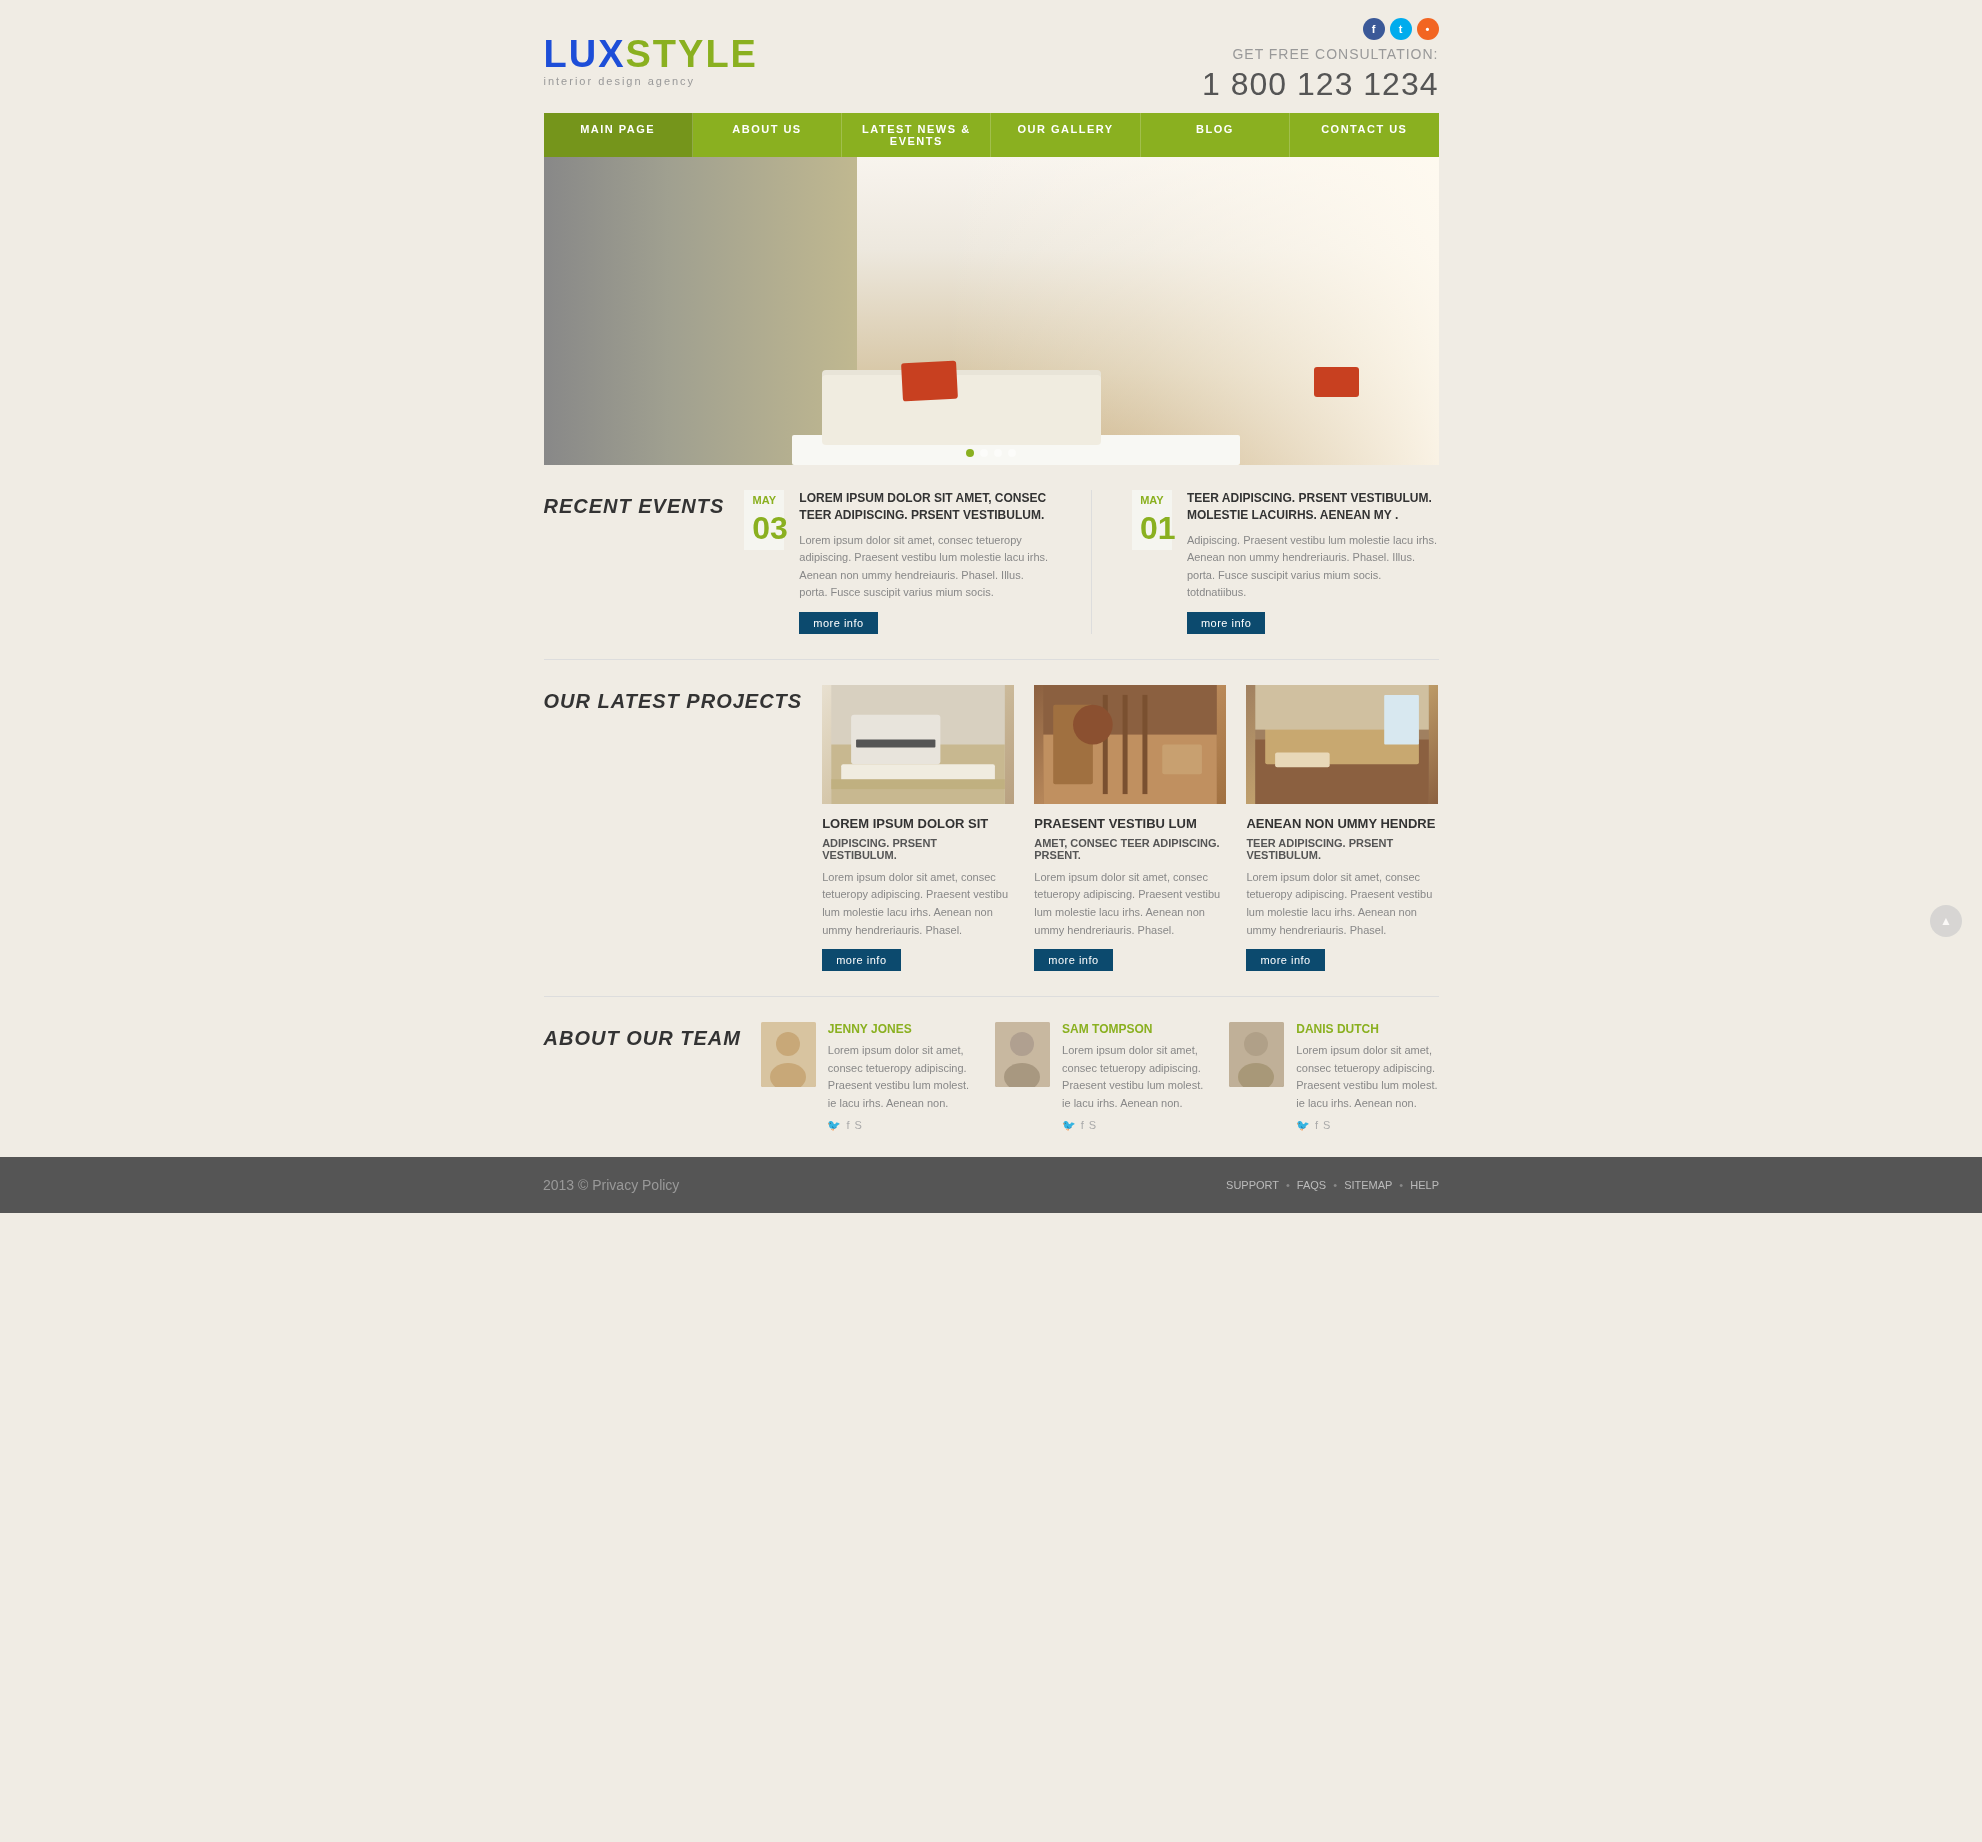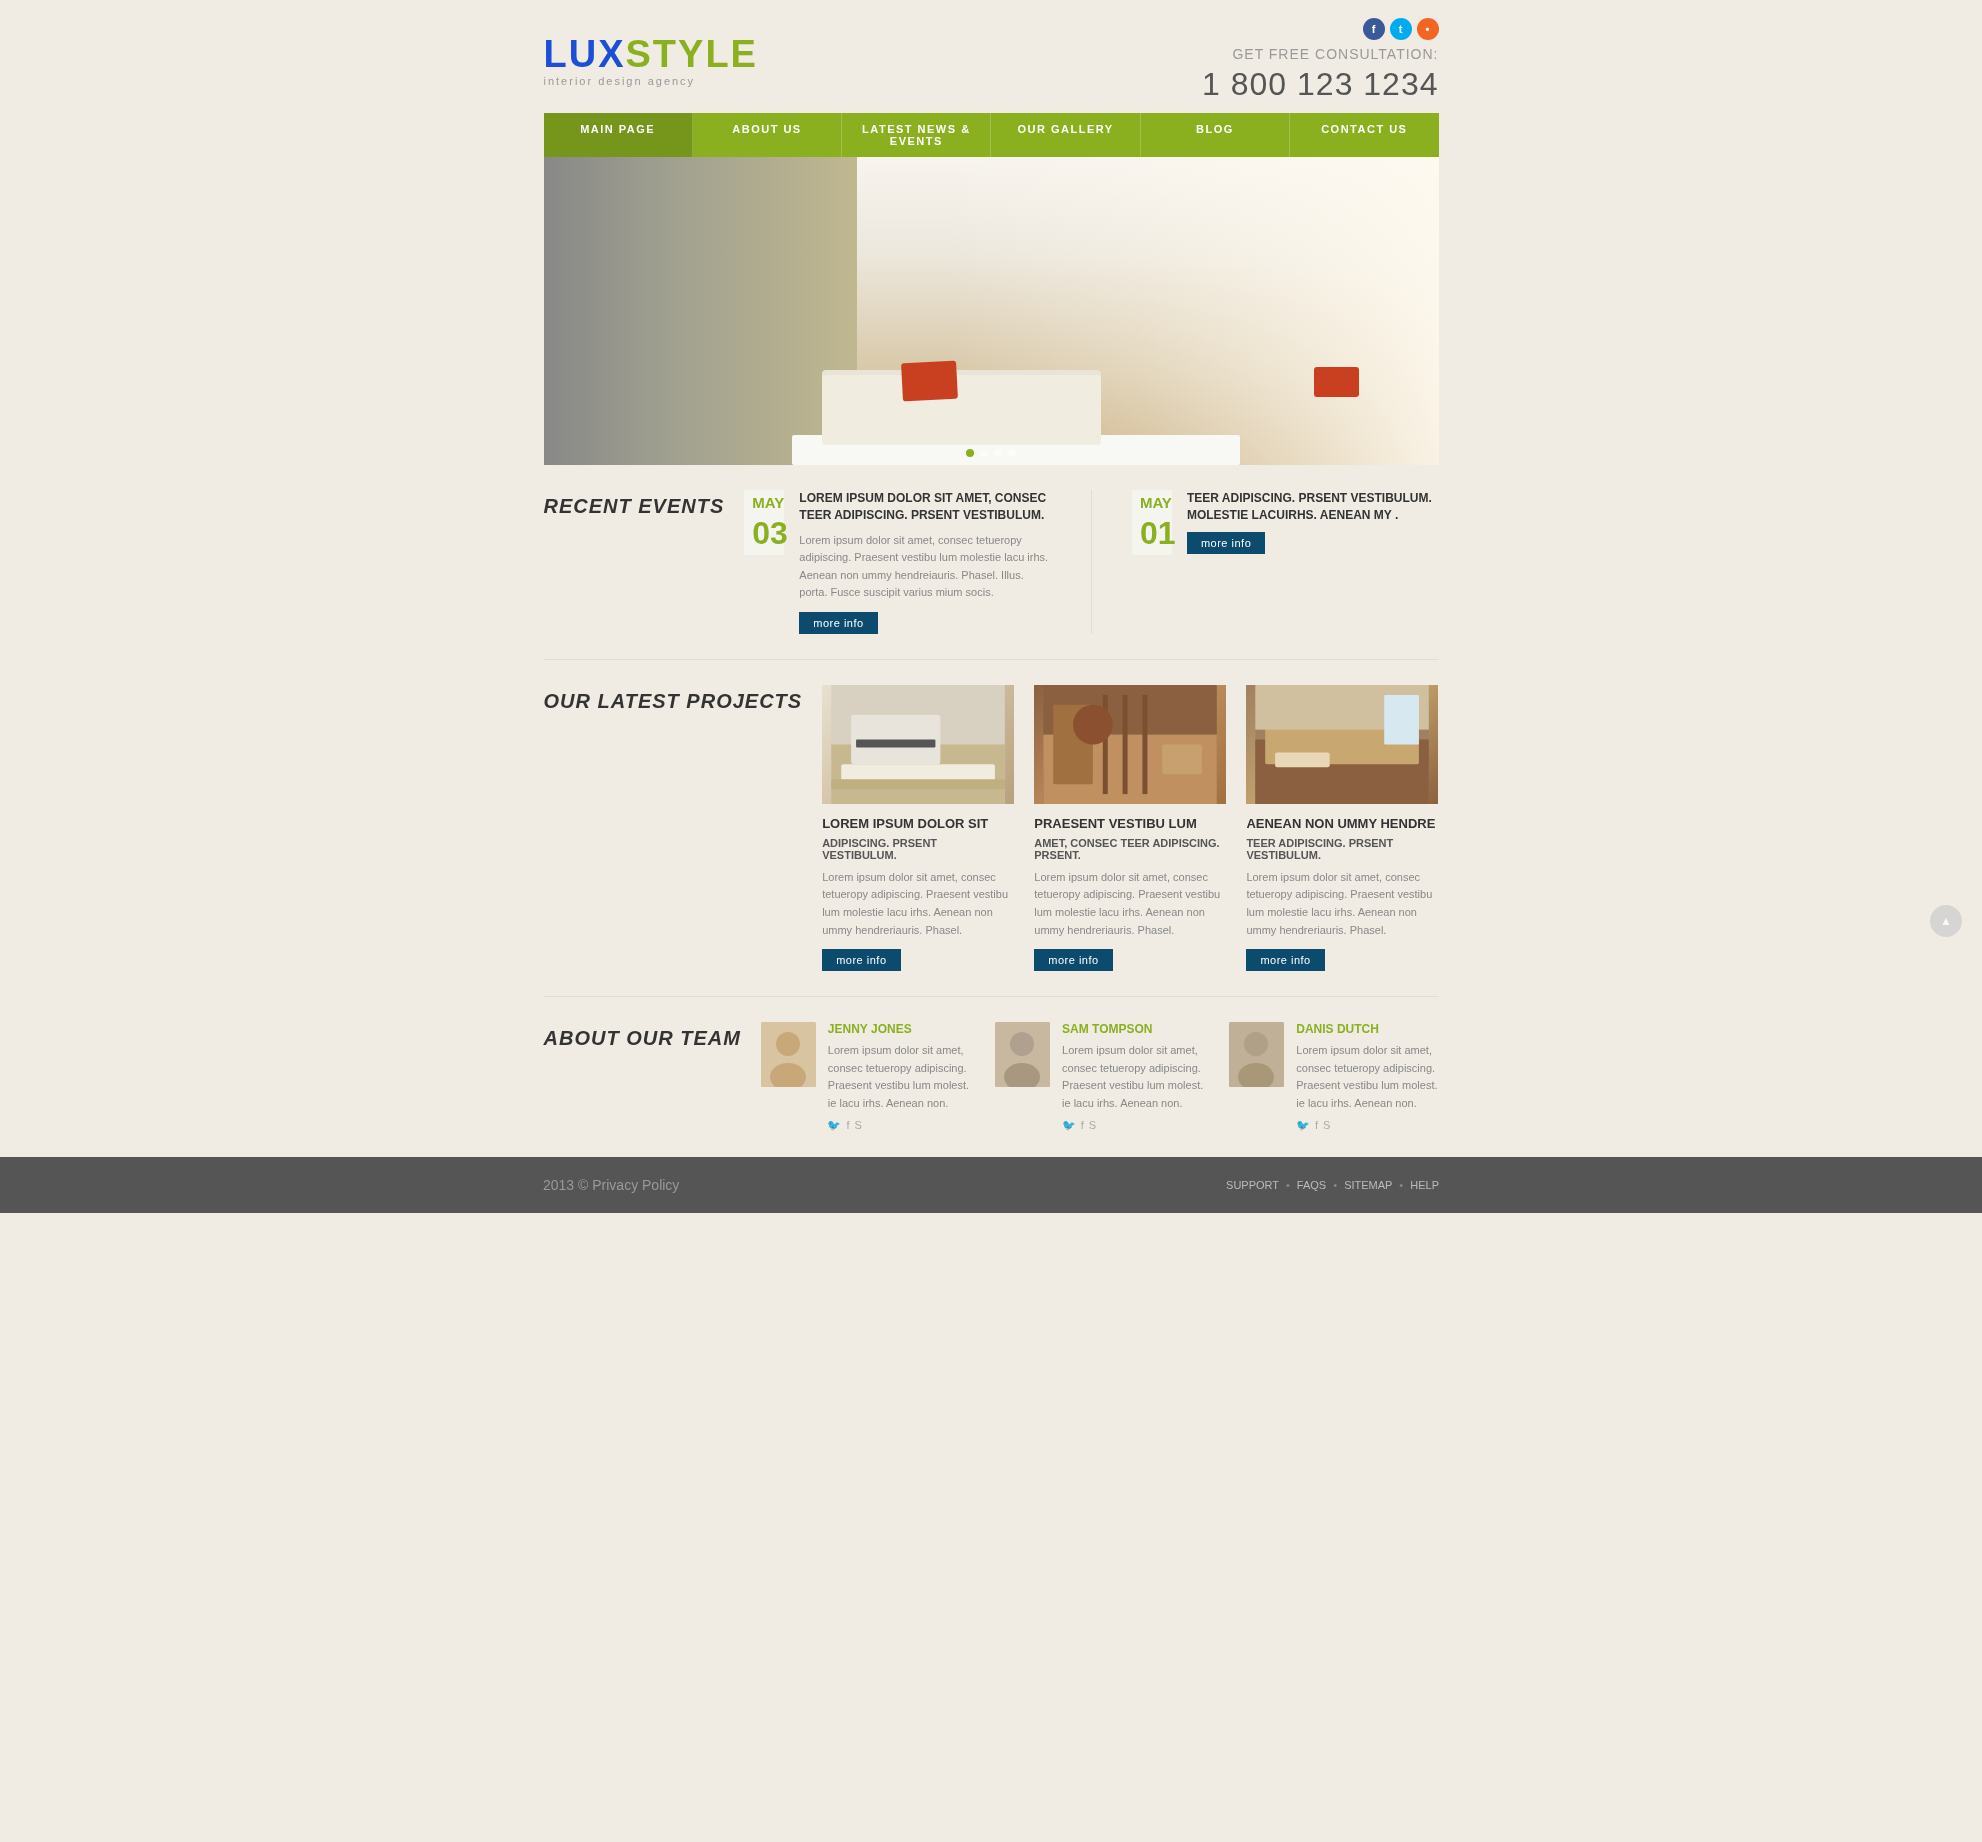--- a/index.html
+++ b/index.html
@@ -35,21 +35,21 @@
     
     .main { max-width: 896px; margin: 0 auto; background: #f0ece4; }
 
     
     .section { padding: 30px 0; border-bottom: 1px solid #ddd; }
     .section-title { font-size: 20px; font-weight: 900; text-transform: uppercase; color: #333; letter-spacing: 1px; margin-bottom: 20px; font-style: italic; }
 
     .events-grid { display: flex; gap: 30px; }
     .event-item { flex: 1; display: flex; gap: 15px; }
     .event-date { text-align: center; min-width: 40px; }
-    .event-month { font-size: 15px; color: #8ab020; font-weight: bold; text-transform: uppercase; background: #f5f5f0; padding: 4px 8px; }
+    .event-month { font-size: 11px; color: #8ab020; font-weight: bold; text-transform: uppercase; background: #f5f5f0; padding: 4px 8px; }
     .event-day { font-size: 32px; font-weight: 900; color: #8ab020; line-height: 1; background: #f5f5f0; padding: 2px 8px 6px; }
     .event-content {}
     .event-title { font-size: 12px; font-weight: bold; text-transform: uppercase; color: #333; margin-bottom: 8px; line-height: 1.4; }
     .event-body { font-size: 11px; color: #888; line-height: 1.6; margin-bottom: 10px; }
     .btn-more { background: #0c4a6e; color: white; border: none; padding: 5px 14px; font-size: 11px; cursor: pointer; letter-spacing: 0.5px; }
 
     .events-divider { width: 1px; background: #ddd; margin: 0 10px; }
 
     
     .projects-grid { display: flex; gap: 20px; }
@@ -183,20 +183,21 @@
           </div>
           <div class="events-divider"></div>
 
           <div class="event-item">
             <div class="event-date">
               <div class="event-month">MAY</div>
               <div class="event-day">01</div>
             </div>
             <div class="event-content">
               <div class="event-title">TEER ADIPISCING. PRSENT VESTIBULUM. MOLESTIE LACUIRHS. AENEAN MY .</div>
+              <div class="event-body">Adipiscing. Praesent vestibu lum molestie lacu irhs. Aenean non ummy hendreriauris. Phasel. Illus. porta. Fusce suscipit varius mium socis. totdnatiibus.</div>
               <button class="btn-more">more info</button>
             </div>
           </div>
         </div>
       </div>
     </div>
 
     <div class="section" style="padding: 25px 0;">
       <div class="section-inner">
         <div class="section-label">

